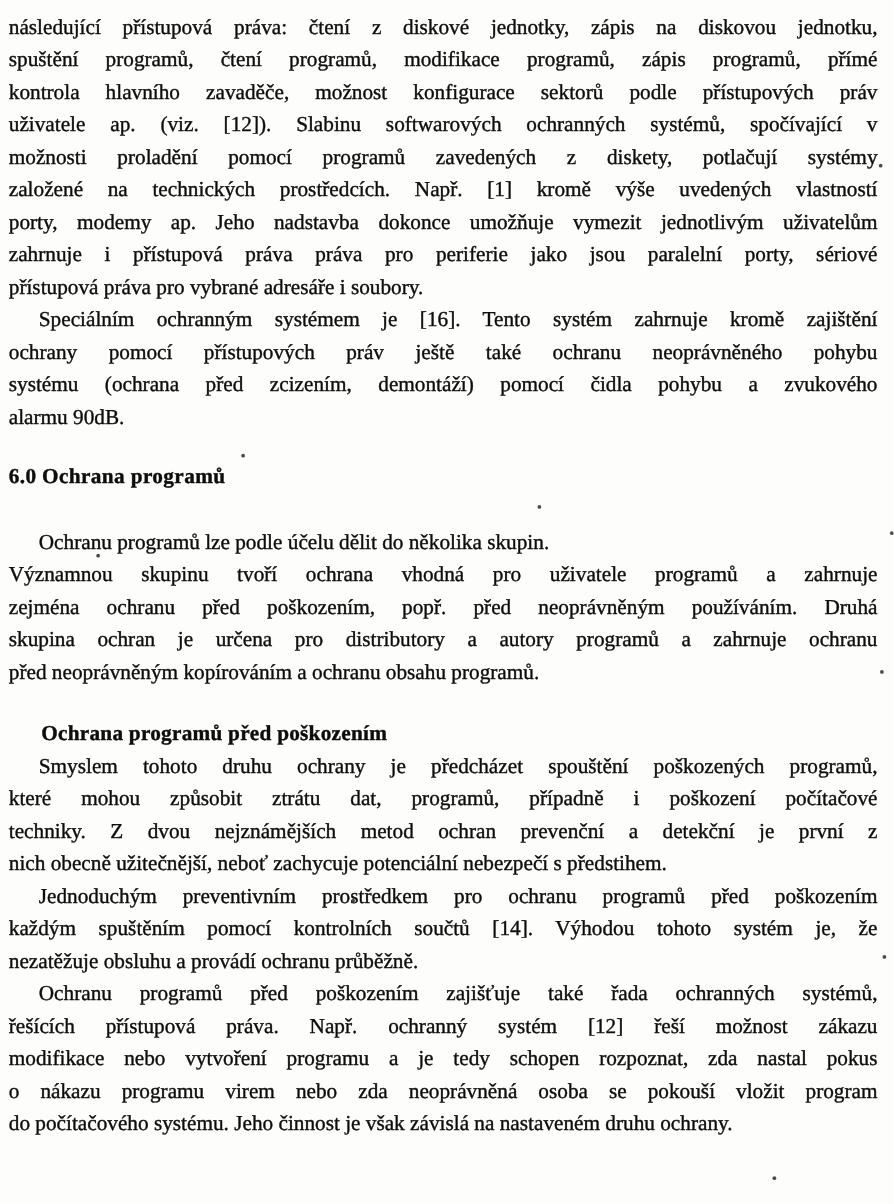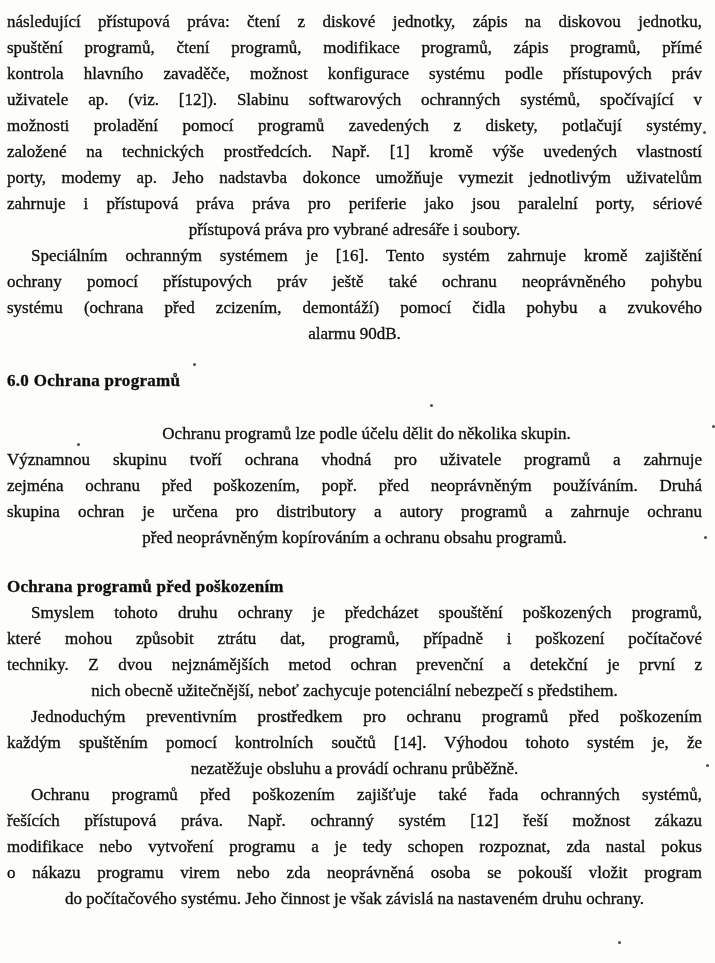--- a/index.html
+++ b/index.html
@@ -18,60 +18,61 @@
     font-size: 17px;
     -webkit-text-stroke: 0.32px #141210;
     box-sizing: border-box;
     padding: 9px 13px 0 7px;
   }
   .para { margin: 0; }
   .line {
     height: 26px;
     line-height: 26px;
     white-space: nowrap;
-    text-align: center;
+    text-align: left;
   }
   .line.justify {
     text-align: justify;
     text-align-last: justify;
   }
   .line.indent { text-indent: 24px; }
   .heading {
     margin-top: 21px;
     height: 26px;
     line-height: 26px;
     font-weight: bold;
     letter-spacing: 0.3px;
   }
   .heading + .para { margin-top: 27px; }
   .subheading {
     margin-top: 23px;
     height: 26px;
     line-height: 26px;
     font-weight: bold;
+    margin-left: 26px;
     letter-spacing: 0.2px;
   }
   .speck {
     position: absolute;
     width: 3px;
     height: 3px;
     border-radius: 50%;
     background: #2a2a28;
     opacity: 0.85;
   }
 </style>
 </head>
 <body>
 
 <div class="page">
   <div id="doc">
       <div class="para">
         <div class="line justify">následující přístupová práva: čtení z diskové jednotky, zápis na diskovou jednotku,</div>
         <div class="line justify">spuštění programů, čtení programů, modifikace programů, zápis programů, přímé</div>
-        <div class="line justify">kontrola hlavního zavaděče, možnost konfigurace systému podle přístupových práv</div>
+        <div class="line justify">kontrola hlavního zavaděče, možnost konfigurace sektorů podle přístupových práv</div>
         <div class="line justify">uživatele ap. (viz. [12]). Slabinu softwarových ochranných systémů, spočívající v</div>
         <div class="line justify">možnosti proladění pomocí programů zavedených z diskety, potlačují systémy</div>
         <div class="line justify">založené na technických prostředcích. Např. [1] kromě výše uvedených vlastností</div>
         <div class="line justify">porty, modemy ap. Jeho nadstavba dokonce umožňuje vymezit jednotlivým uživatelům</div>
         <div class="line justify">zahrnuje i přístupová práva práva pro periferie jako jsou paralelní porty, sériové</div>
         <div class="line">přístupová práva pro vybrané adresáře i soubory.</div>
       </div>
       <div class="para">
         <div class="line justify indent">Speciálním ochranným systémem je [16]. Tento systém zahrnuje kromě zajištění</div>
         <div class="line justify">ochrany pomocí přístupových práv ještě také ochranu neoprávněného pohybu</div>

